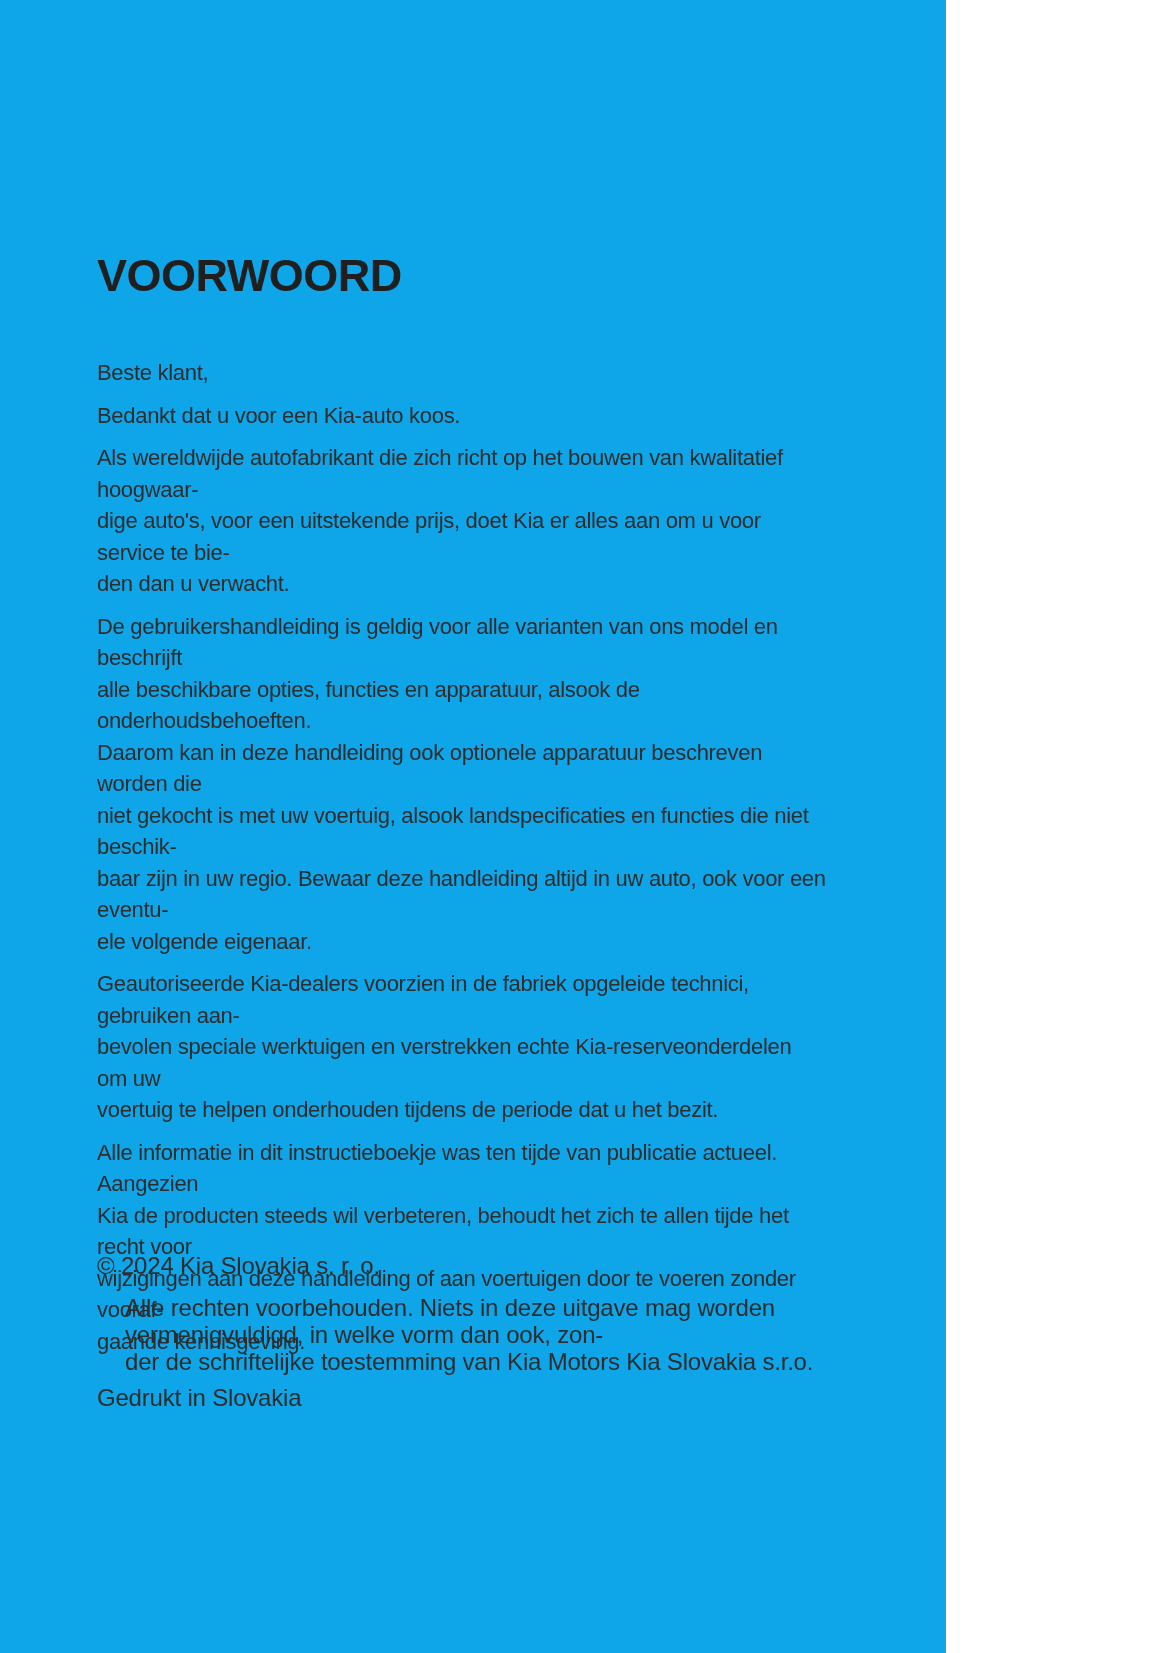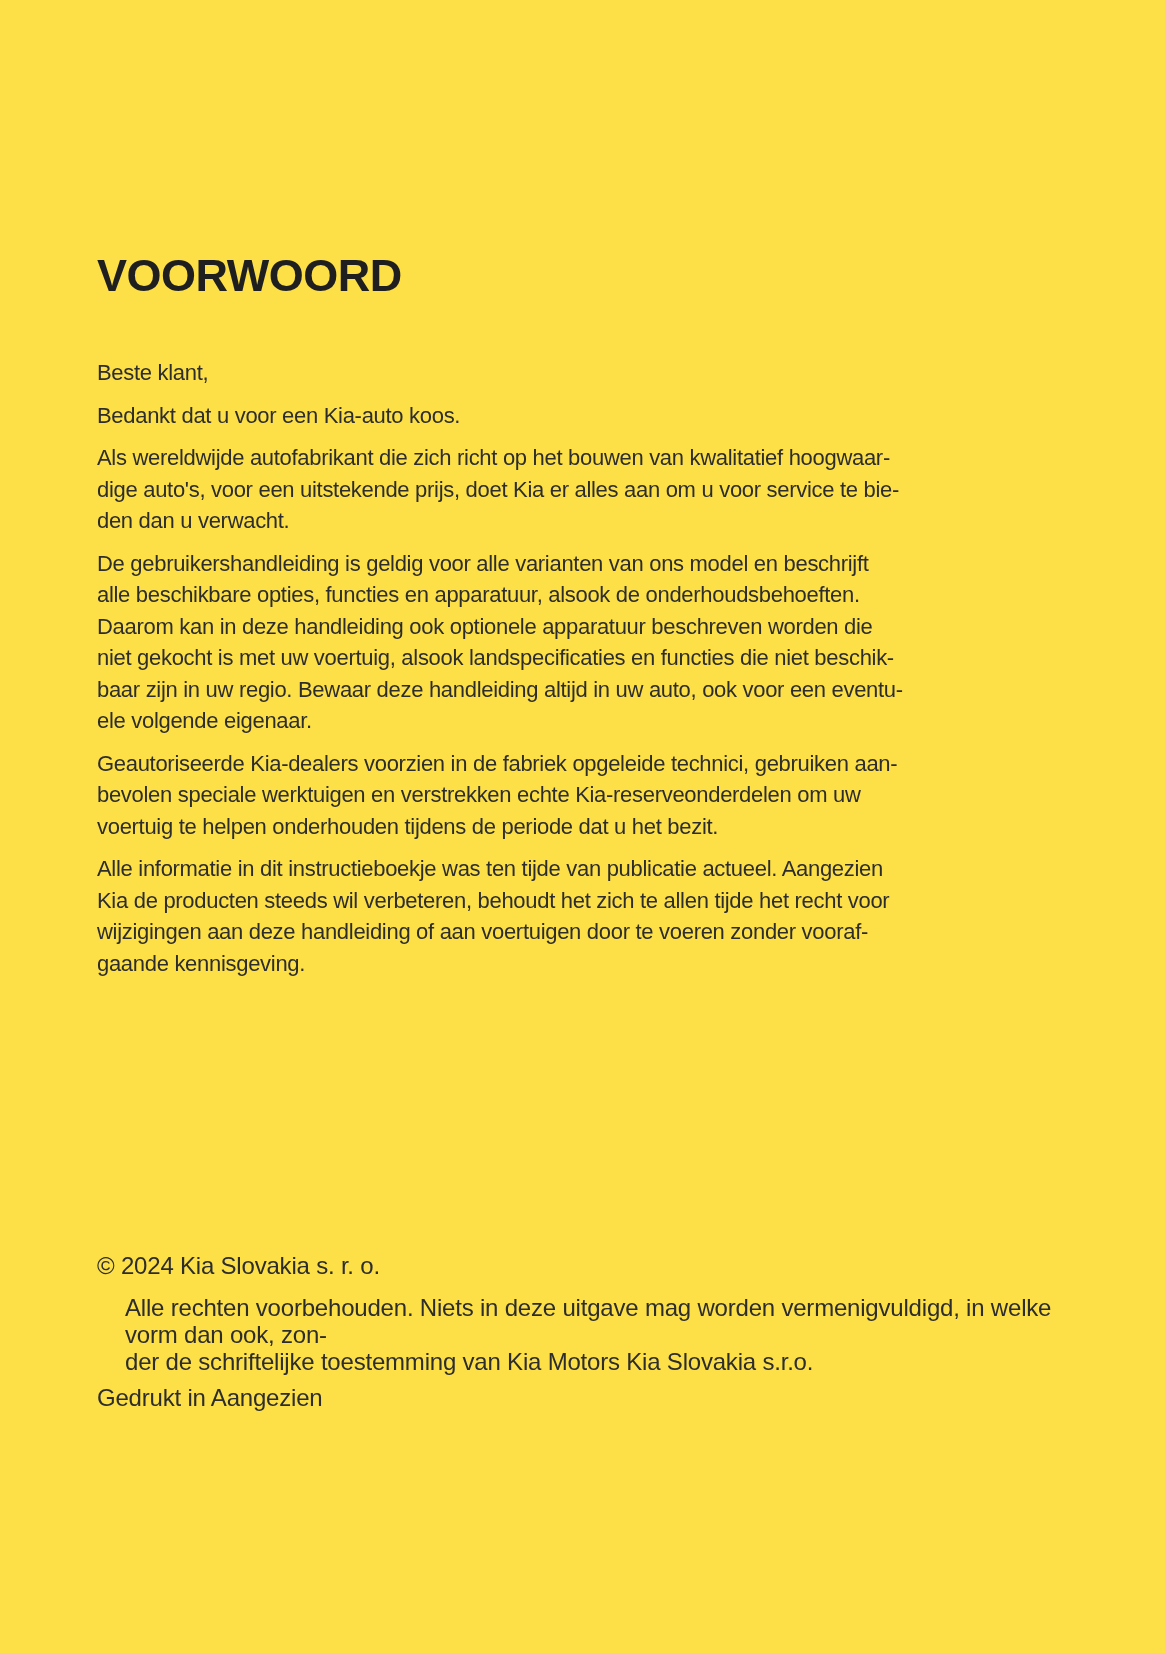--- a/index.html
+++ b/index.html
@@ -2,23 +2,23 @@
 <html><head>
 <meta charset="utf-8">
 <style>
   html, body {
     margin: 0;
     padding: 0;
     background: #ffffff;
   }
   .page {
     position: relative;
-    width: 1165px;
+    width: 946px;
     height: 1653px;
-    background: #fde047;
+    background: #0ea5e9;
     font-family: "Liberation Sans", "DejaVu Sans", sans-serif;
     color: #2d2d2d;
     box-sizing: border-box;
     padding: 252px 120px 0 97px;
     overflow: hidden;
   }
   .title {
     margin: 0 0 57px 0;
     font-size: 45px;
     line-height: 48px;
@@ -81,16 +81,16 @@
   <p class="body-para">Alle informatie in dit instructieboekje was ten tijde van publicatie actueel. Aangezien
 Kia de producten steeds wil verbeteren, behoudt het zich te allen tijde het recht voor
 wijzigingen aan deze handleiding of aan voertuigen door te voeren zonder vooraf-
 gaande kennisgeving.</p>
 
 
   <div class="colophon">
     <p class="copyright">© 2024 Kia Slovakia s. r. o.</p>
     <p class="rights">Alle rechten voorbehouden. Niets in deze uitgave mag worden vermenigvuldigd, in welke vorm dan ook, zon-
 der de schriftelijke toestemming van Kia Motors Kia Slovakia s.r.o.</p>
-    <p class="printed">Gedrukt in Aangezien</p>
+    <p class="printed">Gedrukt in Slovakia</p>
   </div>
 
 </div>
 
 </body></html>

